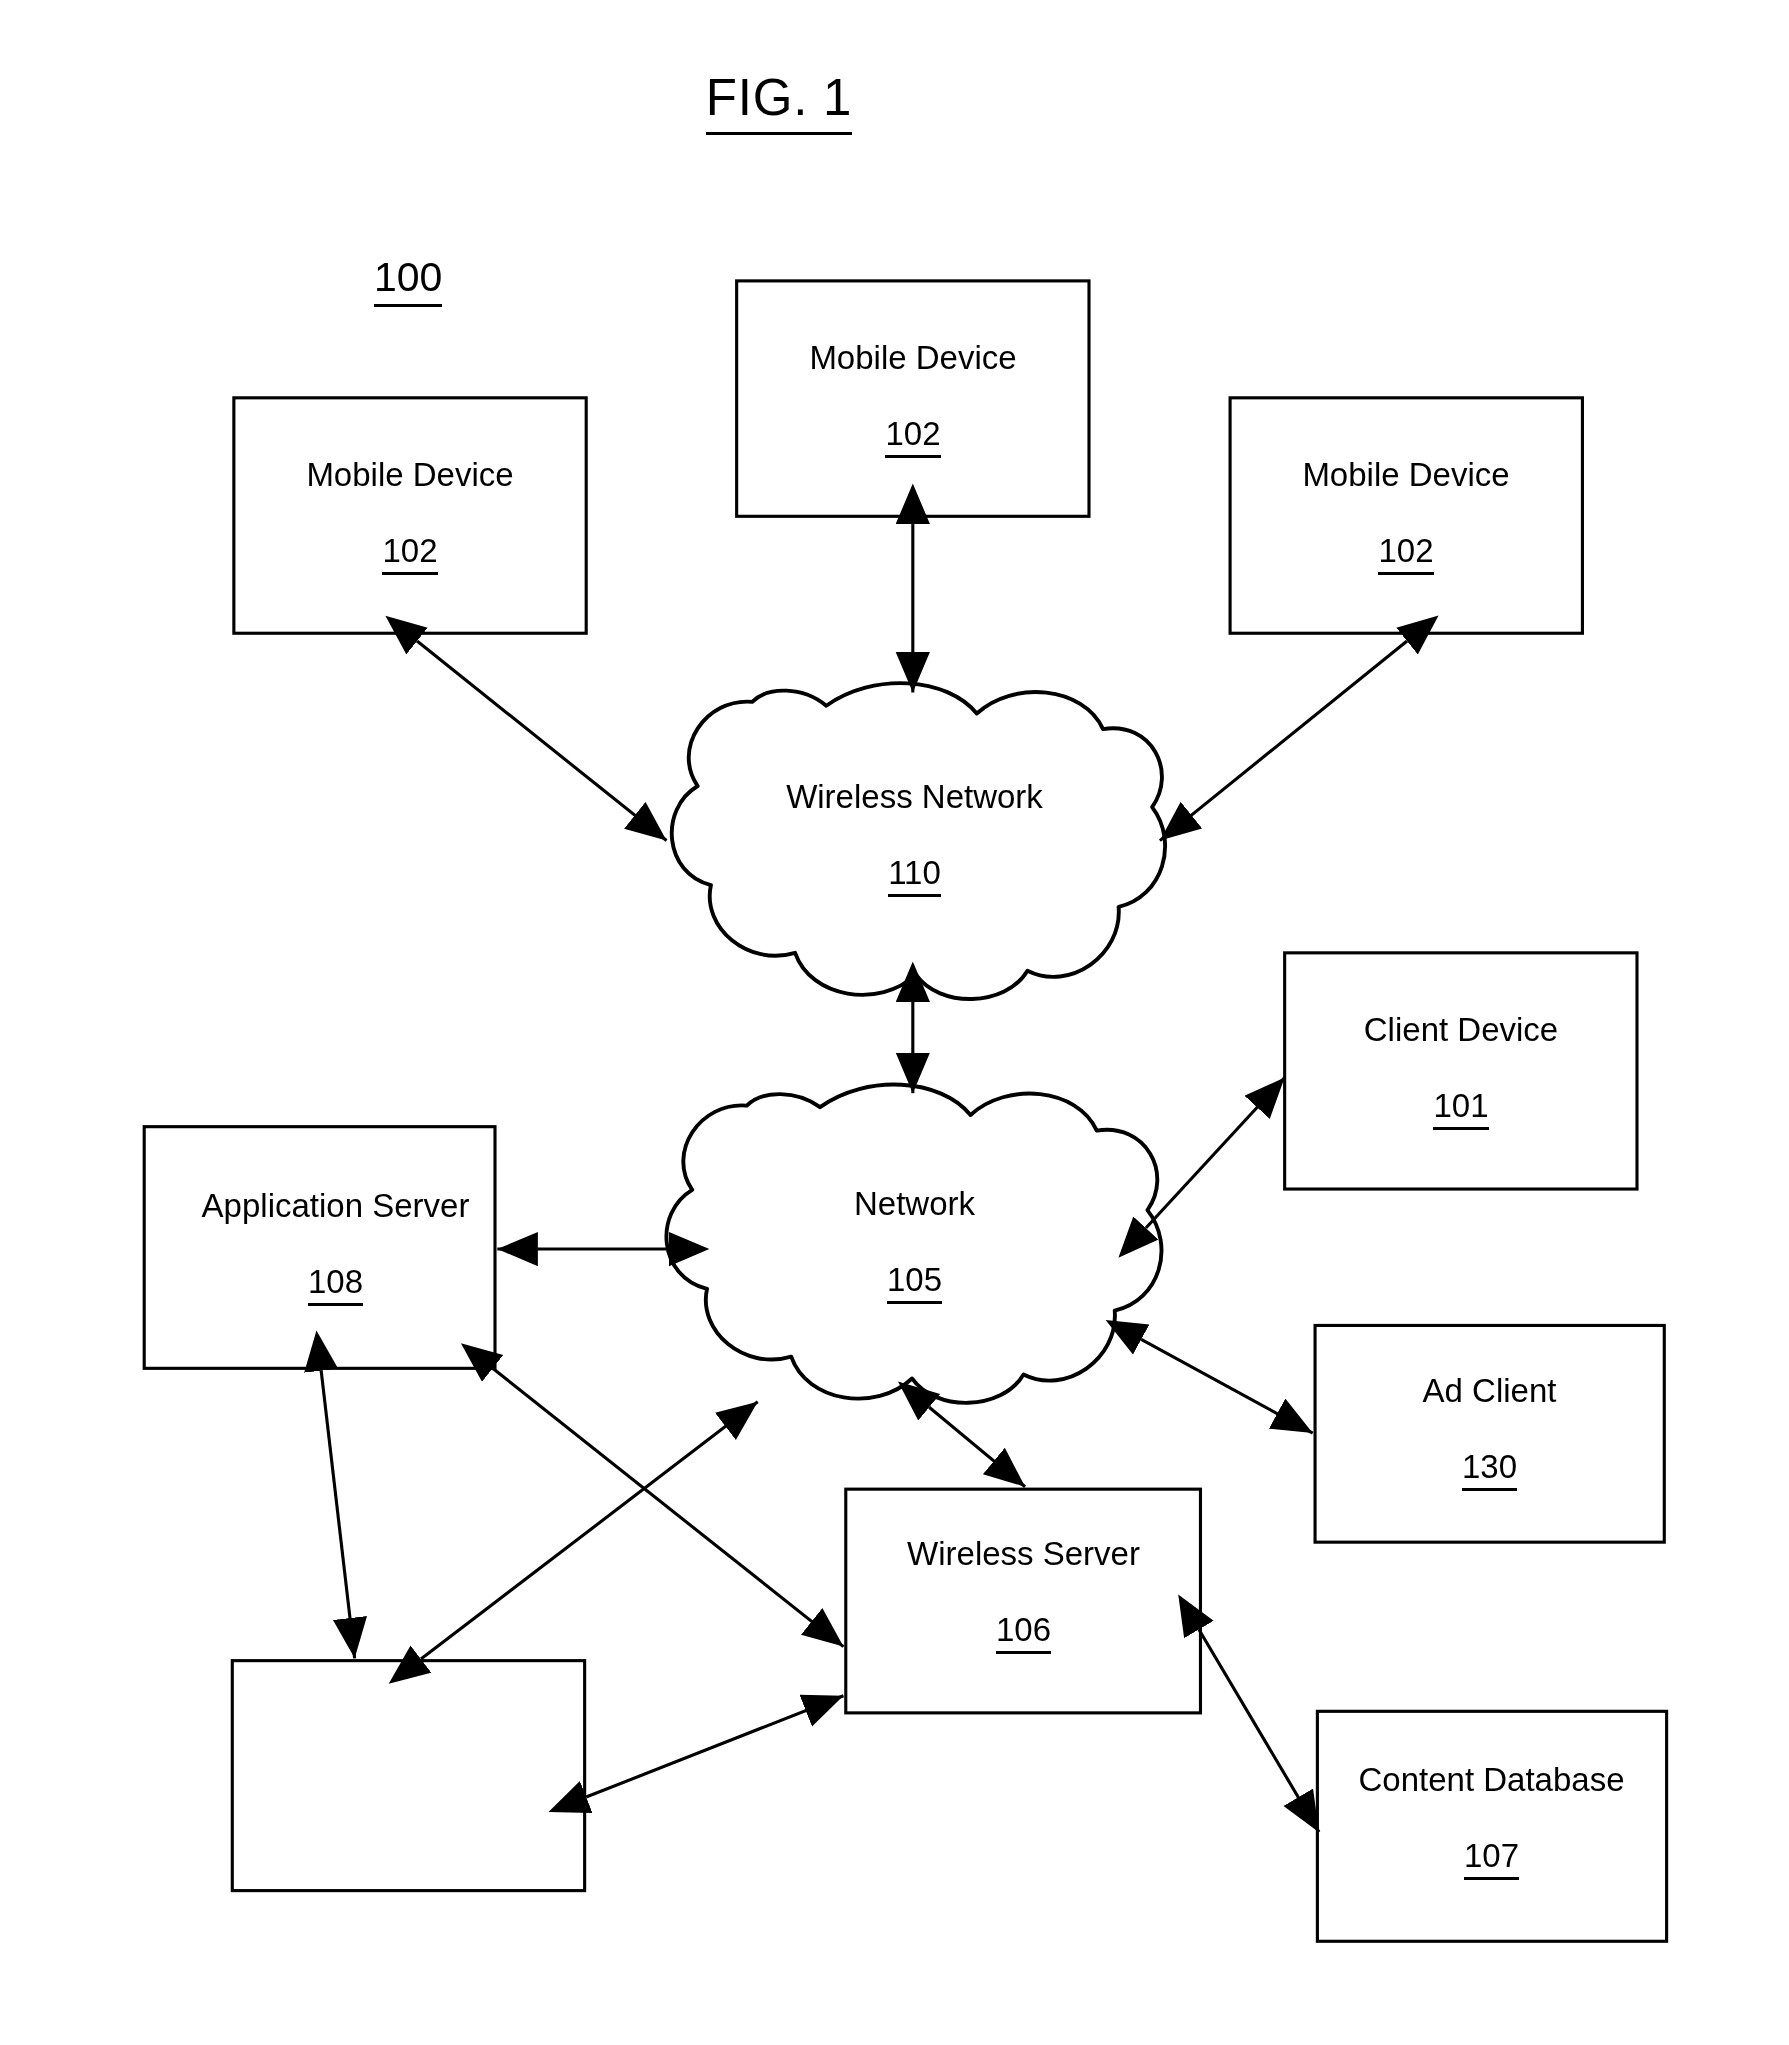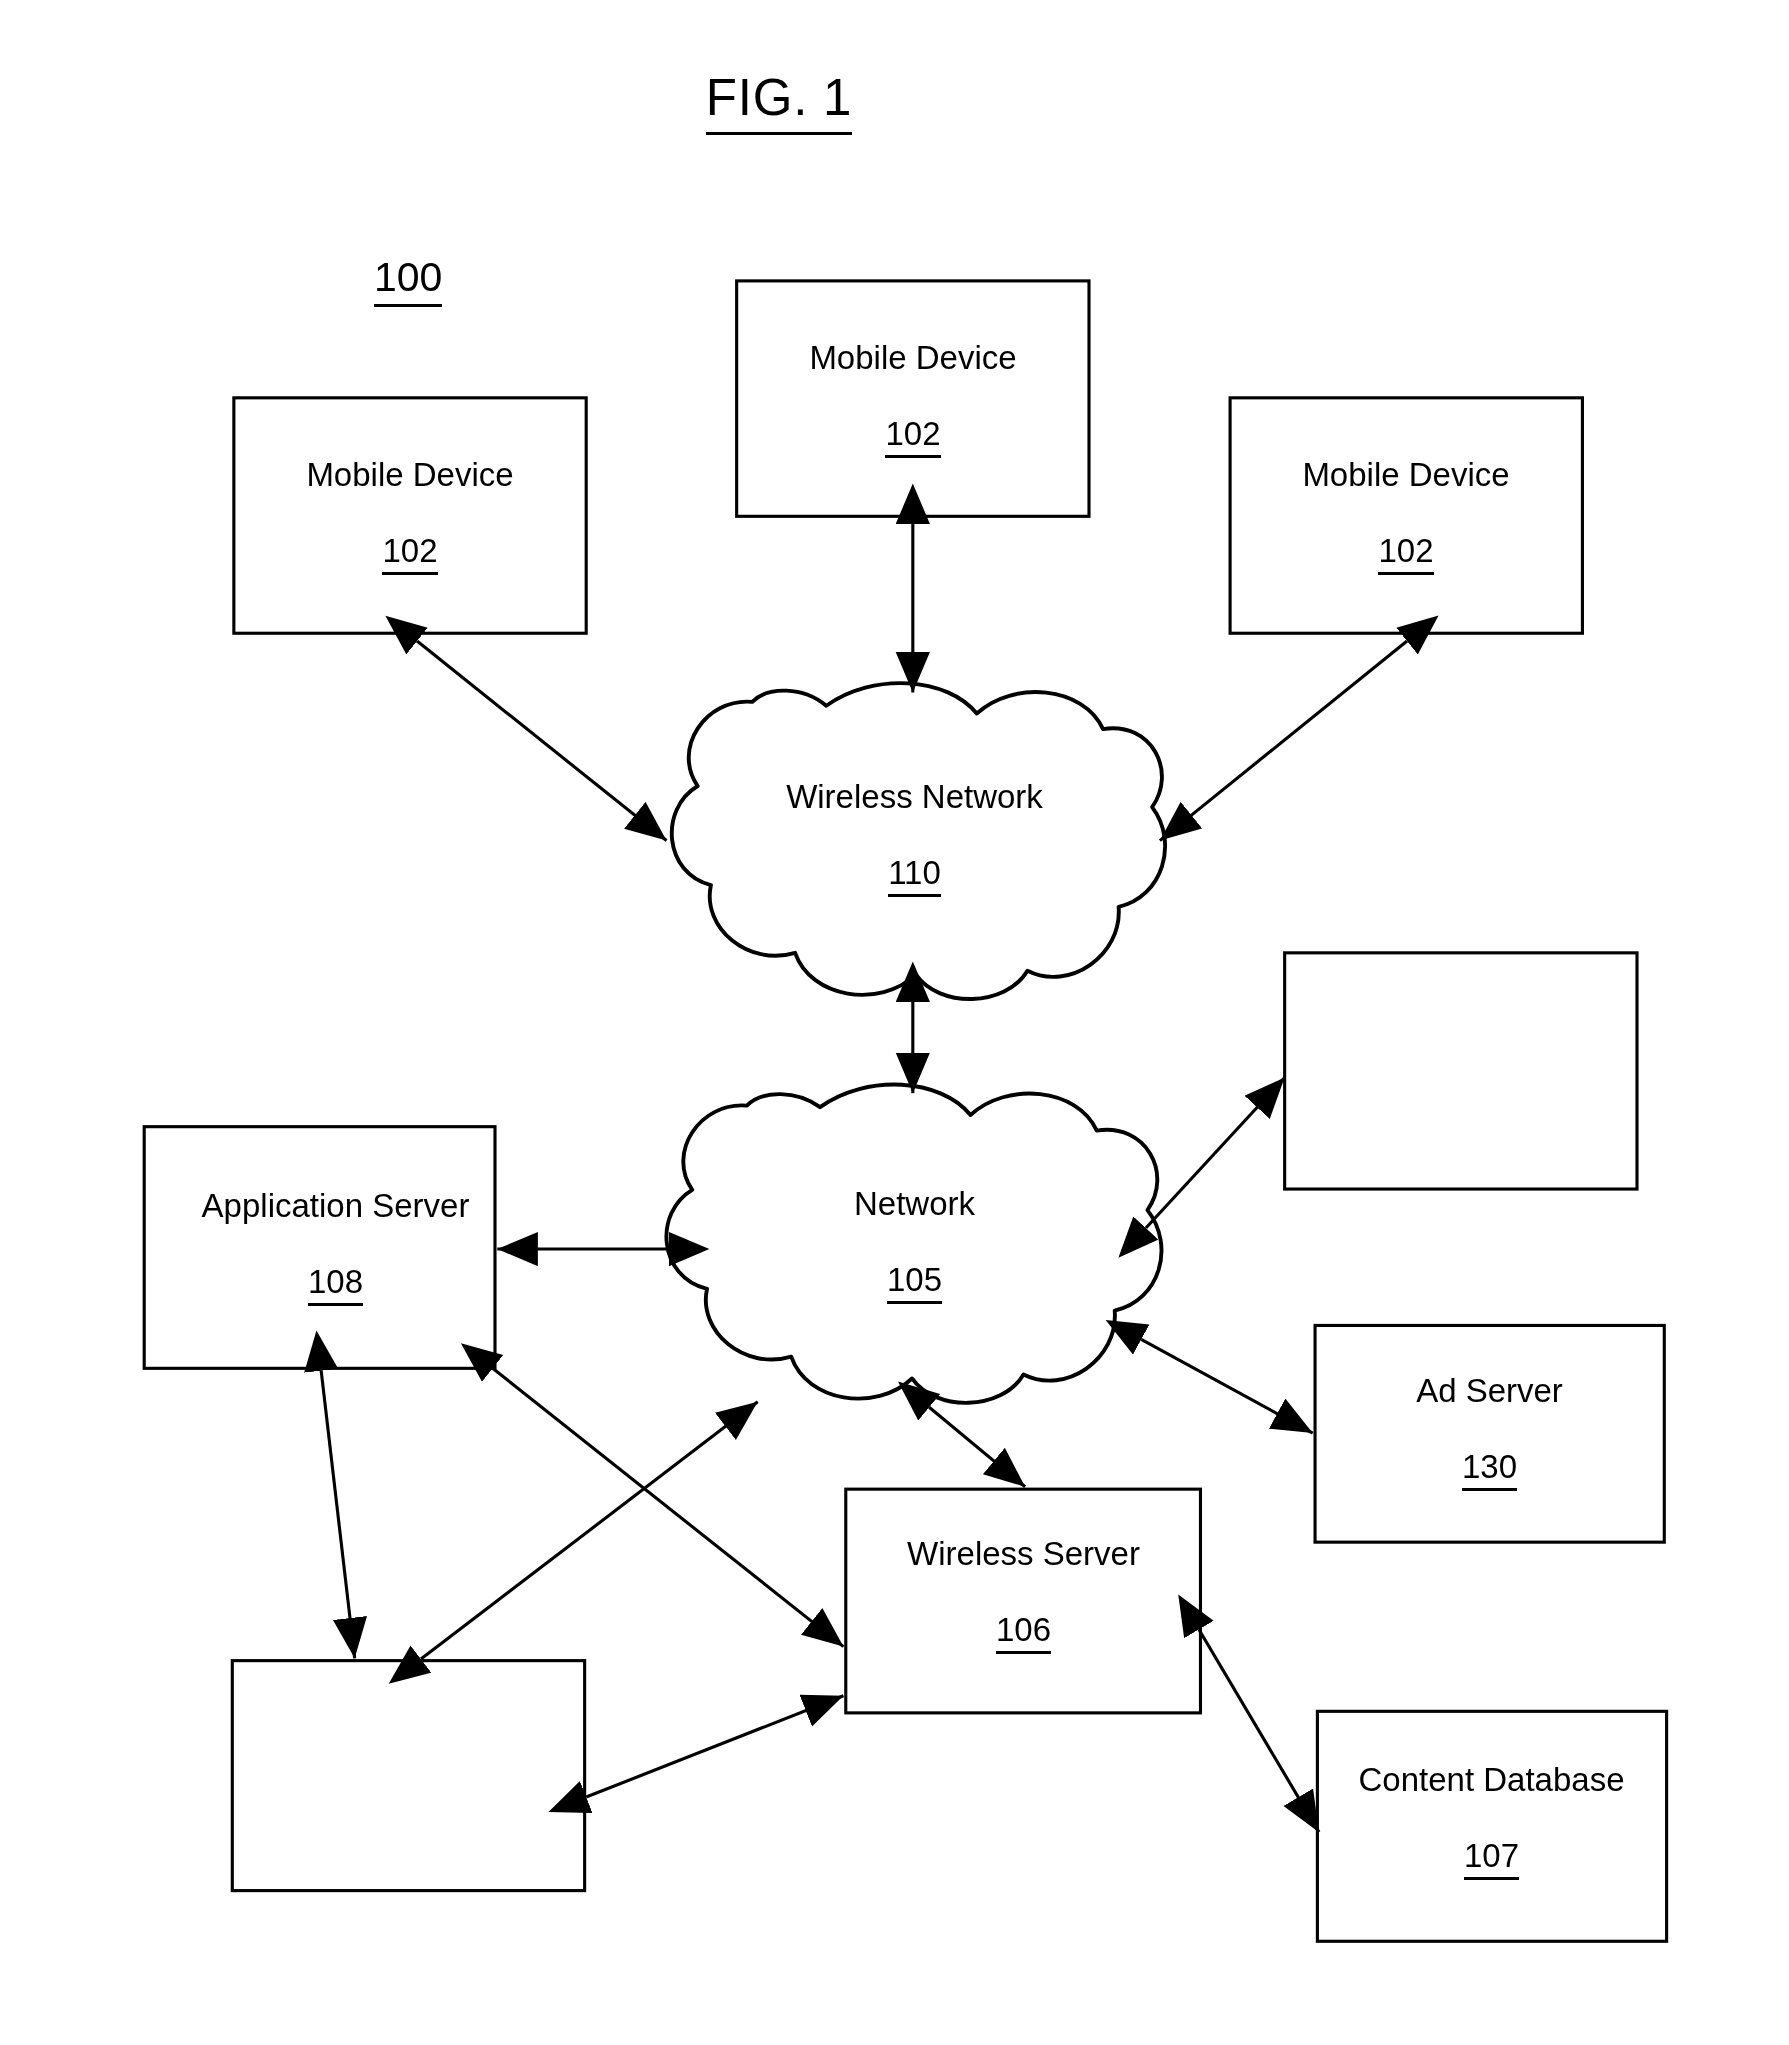--- a/index.html
+++ b/index.html
@@ -183,28 +183,32 @@
   <div class="node-label" style="left:667px; top:780px; width:495px;">
     <span class="name">Wireless Network</span>
     <span class="num">110</span>
   </div>
 
   <div class="node-label" style="left:659px; top:1187px; width:511px;">
     <span class="name">Network</span>
     <span class="num">105</span>
   </div>
 
+  <div class="node-label" style="left:1285px; top:1013px; width:352px;">
+    <span class="name">Client Device</span>
+    <span class="num">101</span>
+  </div>
 
   <div class="node-label" style="left:160px; top:1189px; width:351px;">
     <span class="name">Application Server</span>
     <span class="num">108</span>
   </div>
 
   <div class="node-label" style="left:1315px; top:1374px; width:349px;">
-    <span class="name">Ad Server</span>
+    <span class="name">Ad Client</span>
     <span class="num">130</span>
   </div>
 
   <div class="node-label" style="left:846px; top:1537px; width:355px;">
     <span class="name">Wireless Server</span>
     <span class="num">106</span>
   </div>
 
 
   <div class="node-label" style="left:1317px; top:1763px; width:349px;">

